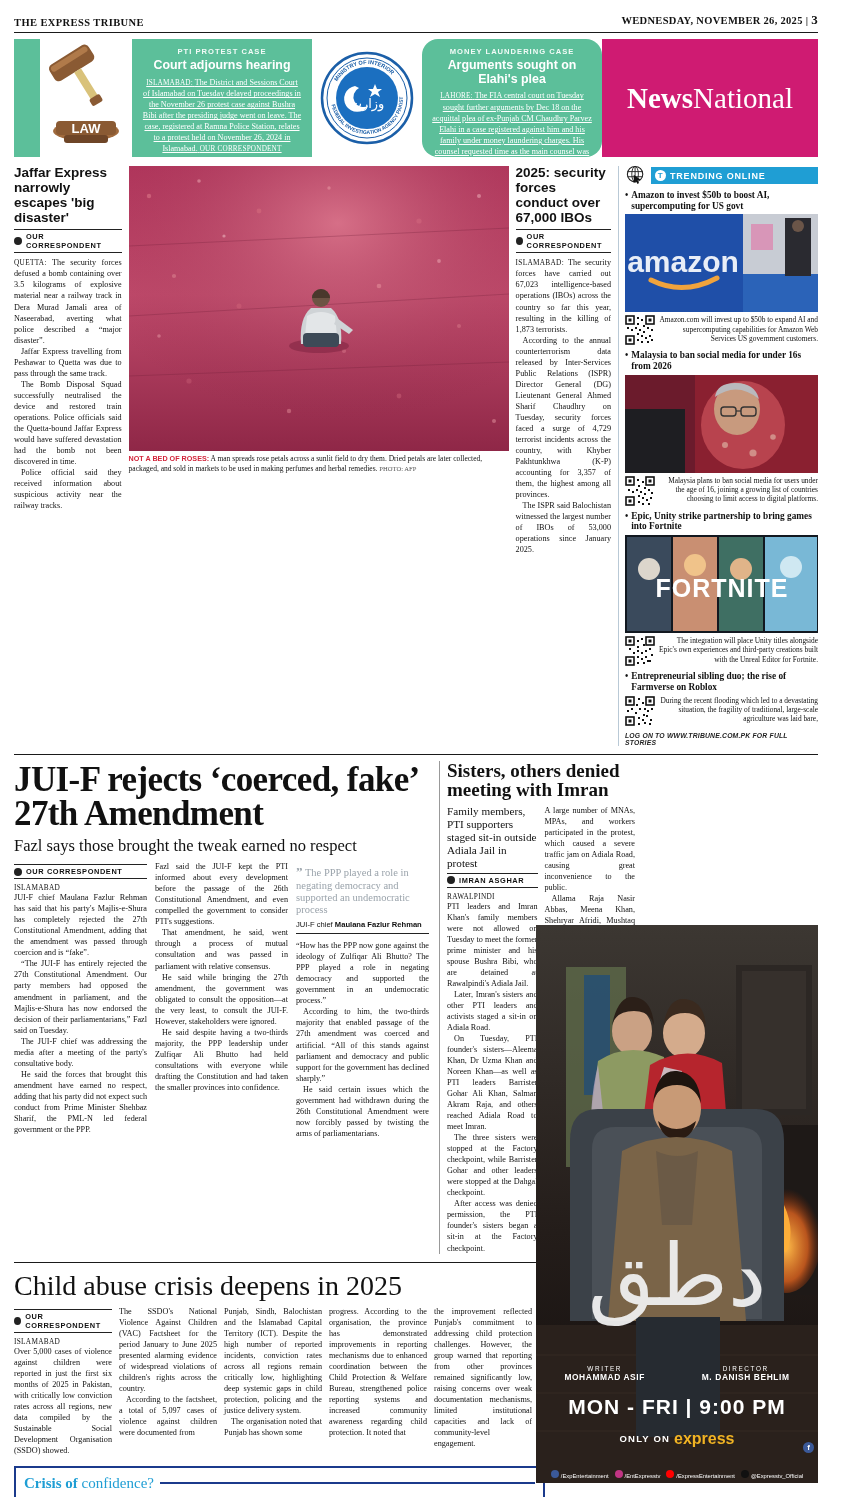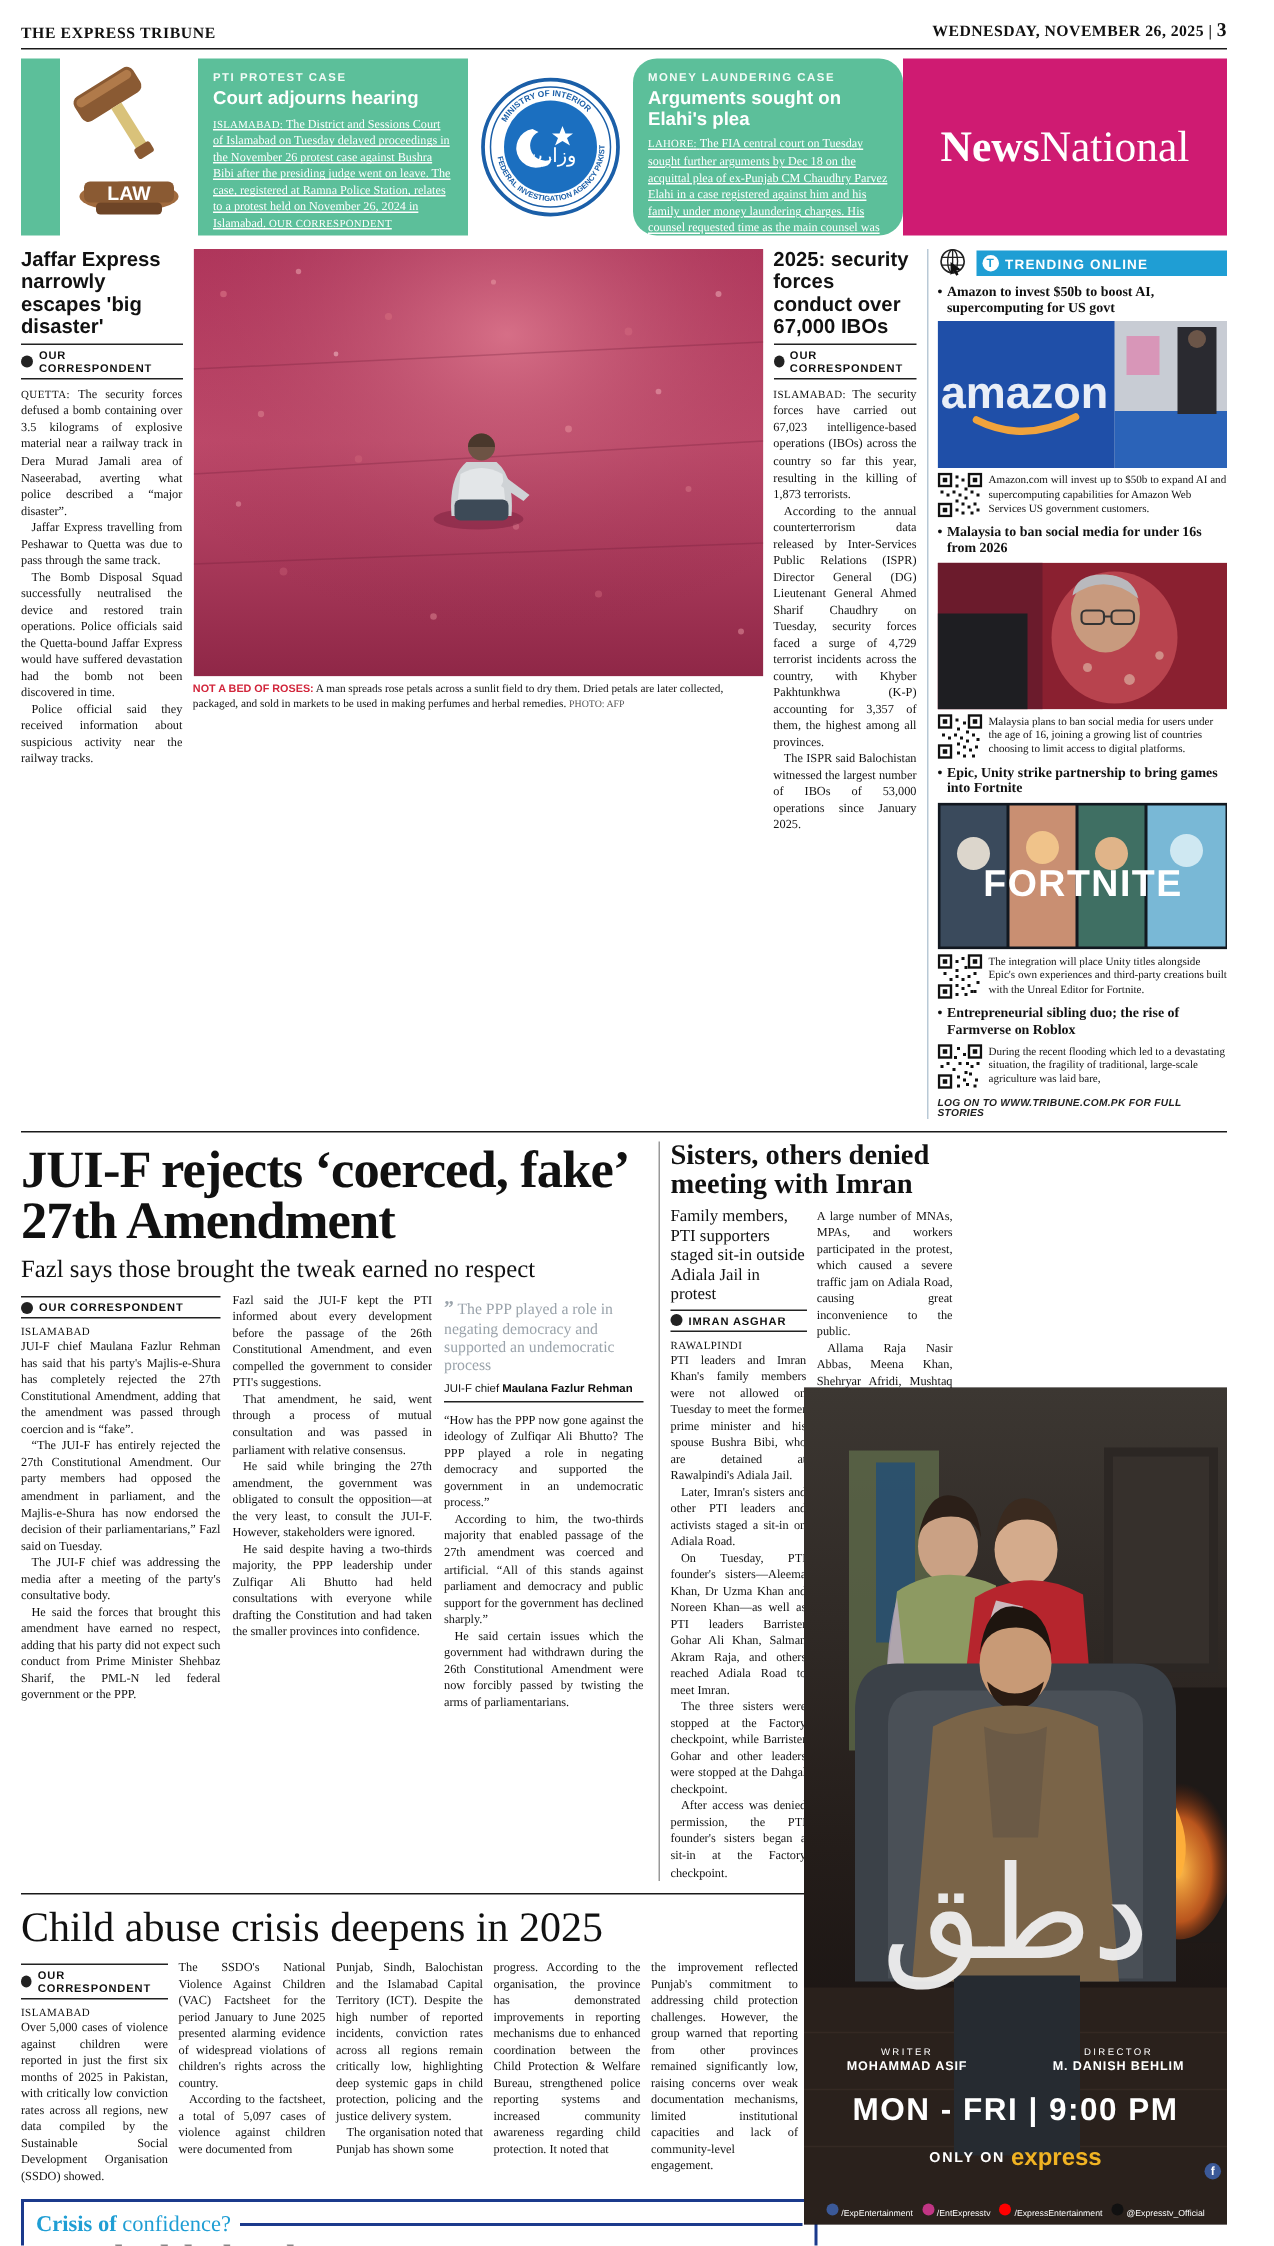--- a/index.html
+++ b/index.html
@@ -20,21 +20,21 @@
     letter-spacing:.4px; }
   .mast-right { font-family:"Liberation Serif", serif; font-weight:700; font-size:10.5px;
     letter-spacing:.3px; }
   .mast-right .pg { font-size:13px; }
 
   
   .topstrip { display:flex; height:118px; margin-top:6px; gap:0; }
   .ts-accent { width:26px; background:#5cbf9a; }
   .ts-img { width:92px; background:#ffffff; position:relative; overflow:hidden; }
   .gavel { position:absolute; inset:0; }
-  .ts-box { background:#5cbf9a; padding:8px 10px 0 10px; color:#fff; }
+  .ts-box { background:#5cbf9a; padding:8px 10px 0 10px; color:#fff;text-align:center; }
   .ts-box.b1 { width:180px; }
   .ts-box.b2 { width:180px;border-radius:16px; }
   .ts-logo { width:110px; background:#fff; display:flex; align-items:center; justify-content:center; }
   .ts-kicker { font-family:"Liberation Sans", sans-serif; font-size:7.6px; font-weight:700;
     letter-spacing:1px; color:#f2fbf7; margin-bottom:3px; }
   .ts-head { font-family:"Liberation Sans", sans-serif; font-weight:700; font-size:12.4px;
     line-height:1.1; margin-bottom:4px; color:#ffffff; }
   .ts-body { font-size:8.1px; line-height:1.36; color:#ffffff;text-decoration:underline; }
   .ts-body .dl { font-variant: small-caps; font-size:7.2px; letter-spacing:.2px; }
   .ts-right { flex:1; background:#cf1b72; display:flex; align-items:center; justify-content:center; }
@@ -74,21 +74,21 @@
     font-family:"Liberation Sans", sans-serif; font-weight:700; font-size:9px; letter-spacing:.8px; }
   .tbadge { width:11px; height:11px; border-radius:50%; background:#fff; color:#1f9ed4;
     font-size:8px; line-height:11px; text-align:center; font-weight:700; }
   .t-item { margin-top:5px; }
   .t-title { font-family:"Liberation Serif", serif; font-weight:700; font-size:9.3px;
     line-height:1.15; display:flex; gap:3px; }
   .t-title .bul { color:#111; }
   .t-img { width:100%; height:98px; margin-top:3px; position:relative; overflow:hidden; }
   .t-cap { display:flex; gap:4px; margin-top:3px; }
   .qr { width:30px; height:30px; flex:none; }
-  .t-cap span { font-size:7.4px; line-height:1.25; }
+  .t-cap span { font-size:7.4px; line-height:1.25;text-align:right; }
   .t-foot { font-family:"Liberation Sans", sans-serif; font-style:italic; font-weight:700;
     font-size:6.8px; letter-spacing:.2px; margin-top:6px; color:#222; }
 
   
   .sec { margin-top:8px; border-top:1.6px solid #1a1a1a; padding-top:6px; }
   .jui-wrap { display:flex; gap:8px; }
   .jui-left { width:417px; }
   .jui-right { width:196px; border-left:1px solid #999; padding-left:7px; }
   .bigheadline { font-family:"Liberation Serif", serif; font-weight:700; font-size:35px;
     line-height:0.98; letter-spacing:-0.6px; margin:2px 0 0 0; }

